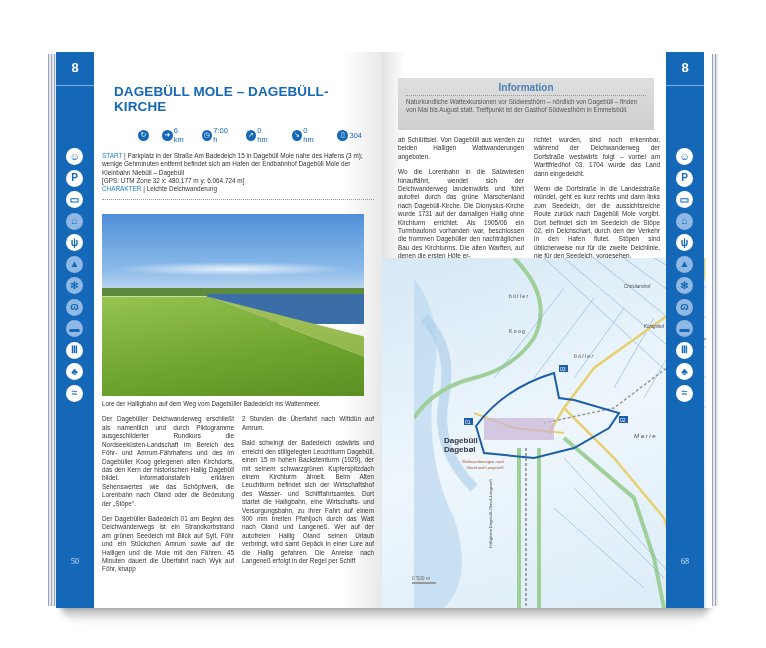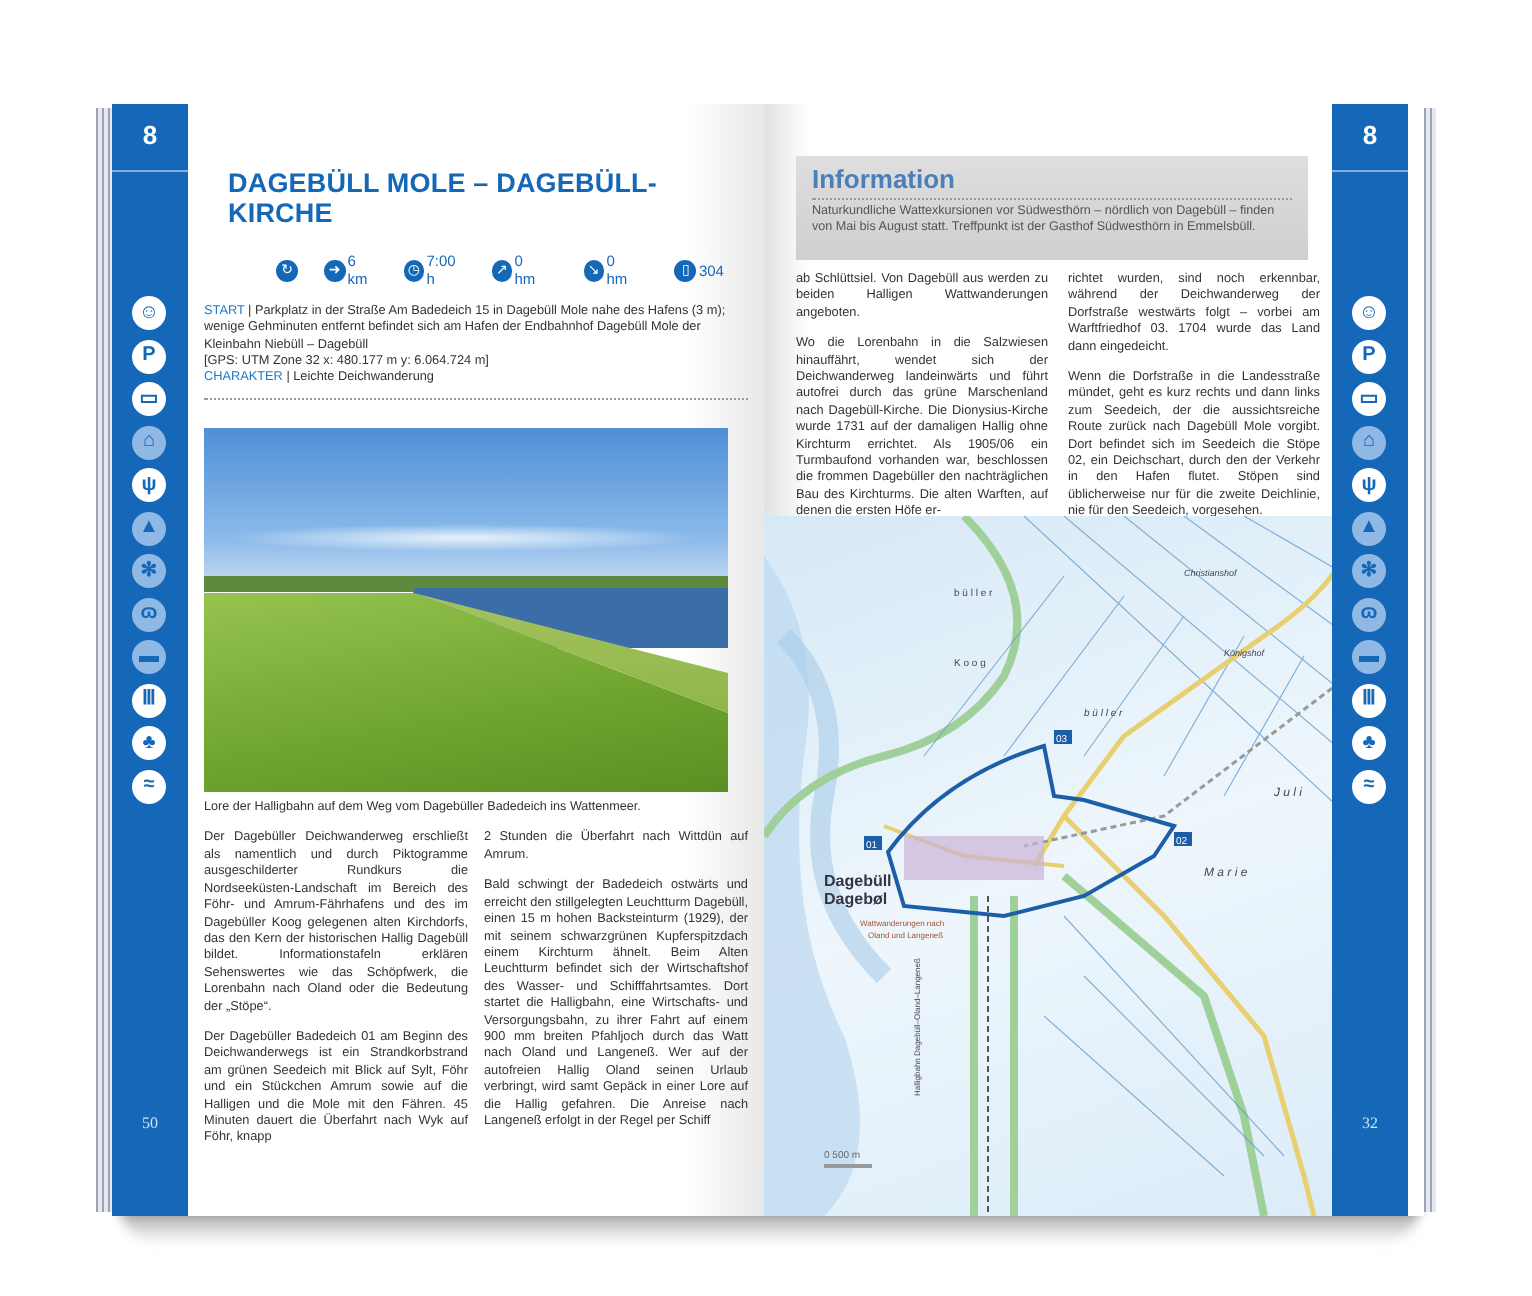--- a/index.html
+++ b/index.html
@@ -34,27 +34,27 @@
   .cloud{position:absolute;top:48px;left:10px;width:240px;height:14px;background:radial-gradient(ellipse at center,rgba(255,255,255,.8),rgba(255,255,255,0) 70%);}
   .horizon{position:absolute;top:74px;left:0;width:100%;height:8px;background:#5d8a3c;}
   .water{position:absolute;top:80px;left:100px;width:170px;height:30px;background:#3b6ea8;transform:skewX(-20deg);transform-origin:left;}
   .grass{position:absolute;top:82px;left:0;width:100%;height:100px;background:linear-gradient(170deg,#96c450,#6ea42e 60%,#5b8f23);clip-path:polygon(0 0,40% 0,100% 60%,100% 100%,0 100%);}
   .grass2{position:absolute;top:82px;left:0;width:100%;height:100px;background:linear-gradient(#a4c35e,#84ad3c);clip-path:polygon(40% 0,100% 40%,100% 60%);}
   .caption{font-size:6.3px;color:#333;margin-top:4px;}
   .cols{display:flex;gap:8px;margin-top:8px;}
   .col{width:132px;font-size:6.4px;line-height:8.4px;color:#333;text-align:justify;}
   .col p{margin:0 0 7px 0;}
   .infobox{position:absolute;left:16px;top:26px;width:256px;height:52px;background:linear-gradient(#dedede,#cfcfcf);padding:4px 8px;box-sizing:border-box;}
-  .infobox .t{color:#4a7fb8;font-weight:bold;font-size:13px;}
+  .infobox .t{color:#4a7fb8;font-weight:bold;font-size:10px;text-align:center;}
   .infobox .line{border-bottom:1px dotted #999;margin:2px 0;}
   .infobox .b{font-size:6.3px;line-height:8px;color:#555;}
   .rcols{position:absolute;left:16px;top:84px;width:262px;display:flex;gap:10px;}
   .rcol{width:126px;font-size:6.4px;line-height:8.4px;color:#333;text-align:justify;}
   .rcol p{margin:0 0 7px 0;}
-  .map{position:absolute;left:0;top:206px;width:292px;height:350px;overflow:hidden;background:linear-gradient(160deg,#d6e9f6,#eef6fc 50%,#dbecf8);}
+  .map{position:absolute;left:0;top:206px;width:292px;height:350px;overflow:hidden;background:linear-gradient(160deg,#d6e9f6,#eef6fc 50%,#dbecf8);padding-left:32px;}
   .scale{position:absolute;left:30px;bottom:24px;font-size:5px;color:#666;}
   .scale .bar{width:24px;height:2px;background:#999;margin-top:1px;}
 </style>
 </head>
 <body>
 
 <div class="shadow"></div>
 <div class="edges-left"></div>
 <div class="edges-right"></div>
 
@@ -218,16 +218,16 @@
         <div class="ic dim">⌂</div>
         <div class="ic">ψ</div>
         <div class="ic dim">▲</div>
         <div class="ic dim">✻</div>
         <div class="ic dim">ɷ</div>
         <div class="ic dim">▬</div>
         <div class="ic">Ⅲ</div>
         <div class="ic">♣</div>
         <div class="ic">≈</div>
       </div>
-      <div class="pg">32</div>
+      <div class="pg">68</div>
     </div>
   </div>
 </div>
 
 </body></html>

